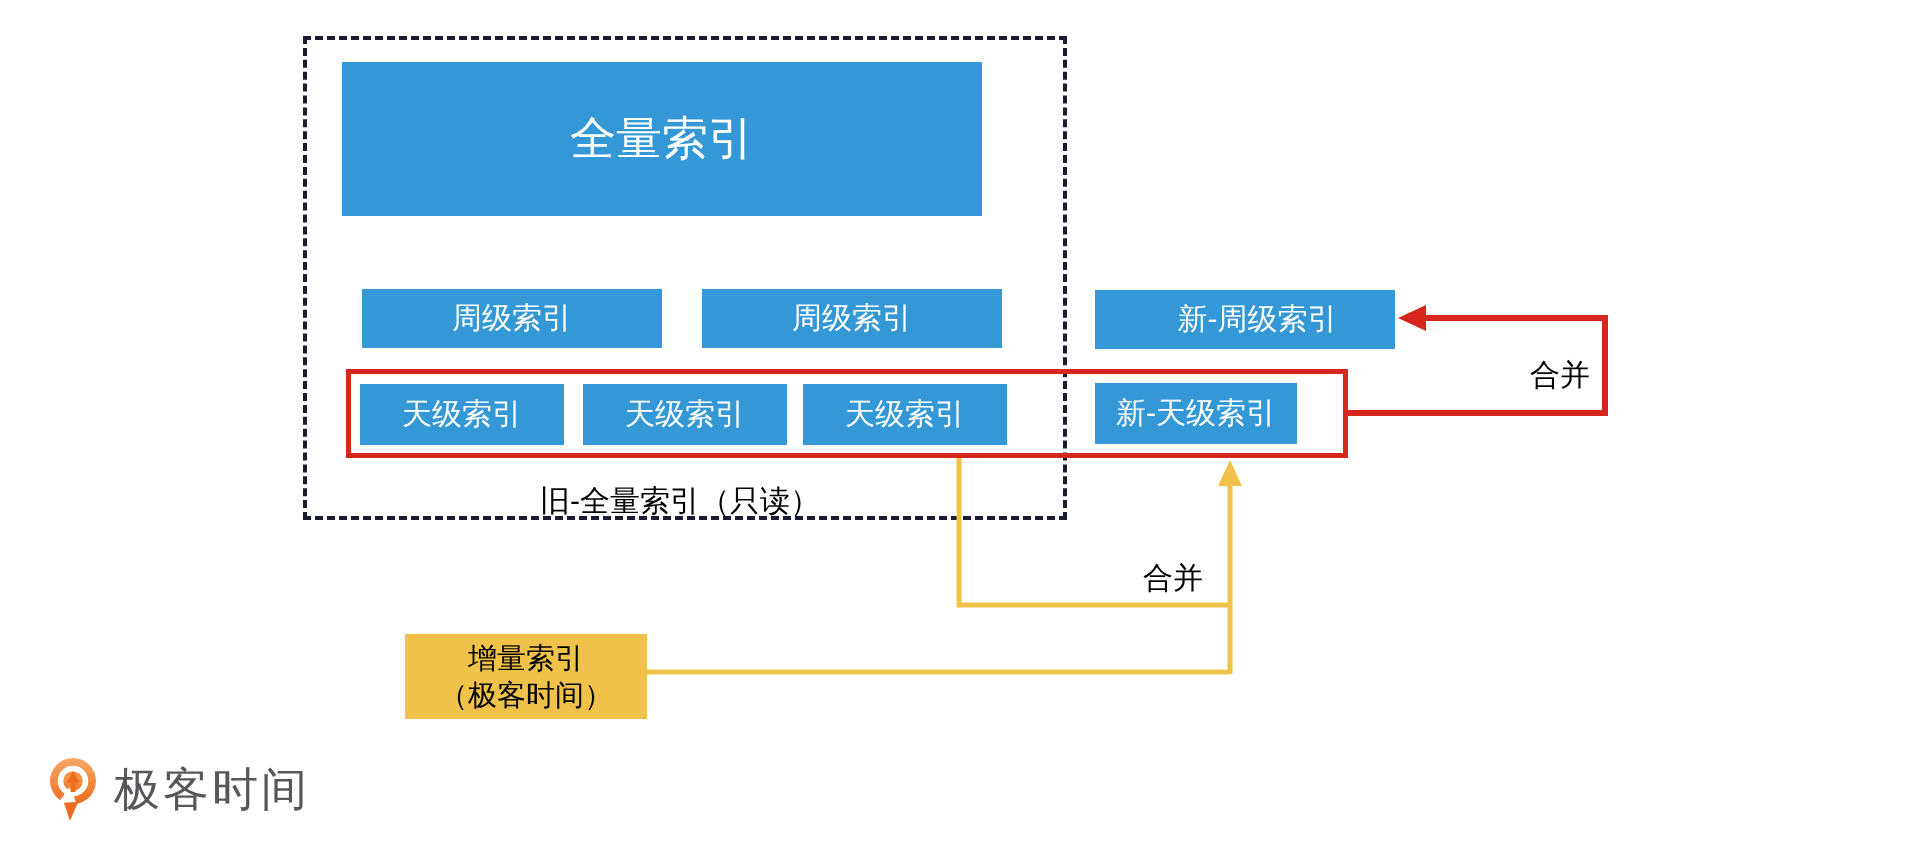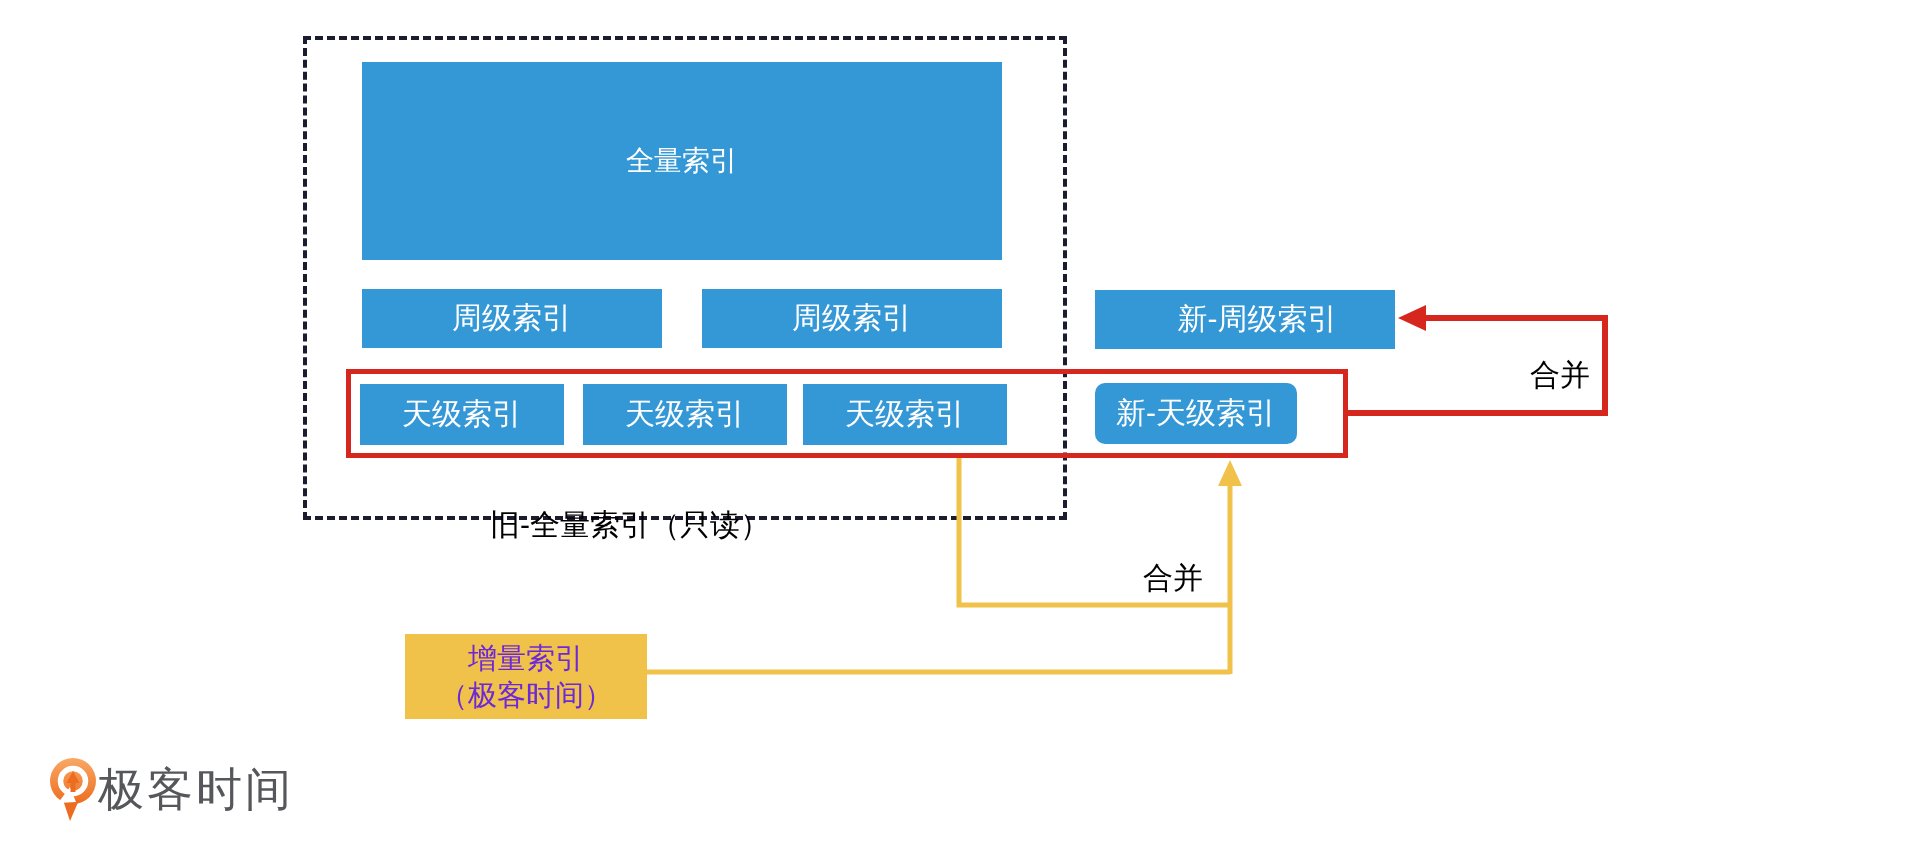--- a/index.html
+++ b/index.html
@@ -6,51 +6,51 @@
   body{font-family:"Liberation Sans","DejaVu Sans",sans-serif;}
   .canvas{position:relative;width:1920px;height:849px;background:#ffffff;overflow:hidden;}
 
   
   .dashed-box{position:absolute;left:303px;top:36px;width:764px;height:484px;
     border:4px dashed #1c1c30;box-sizing:border-box;background:transparent;}
 
   
   .ibox{position:absolute;display:flex;align-items:center;justify-content:center;
     background:#3497d6;color:#ffffff;font-weight:500;box-sizing:border-box;}
-  .ibox.big{left:362px;top:62px;width:640px;height:198px;font-size:28px;}
+  .ibox.big{left:342px;top:62px;width:640px;height:154px;font-size:46px;}
   .ibox.week1{left:362px;top:289px;width:300px;height:59px;font-size:30px;}
   .ibox.week2{left:702px;top:289px;width:300px;height:59px;font-size:30px;}
   .ibox.day1{left:360px;top:384px;width:204px;height:61px;font-size:30px;}
   .ibox.day2{left:583px;top:384px;width:204px;height:61px;font-size:30px;}
   .ibox.day3{left:803px;top:384px;width:204px;height:61px;font-size:30px;}
   .ibox.newweek{left:1095px;top:290px;width:300px;height:59px;font-size:30px;padding-left:25px;}
-  .ibox.newday{left:1095px;top:383px;width:202px;height:61px;font-size:30px;border-radius:10px;}
+  .ibox.newday{left:1095px;top:383px;width:202px;height:61px;font-size:30px;}
 
   
   .red-rect{position:absolute;left:346px;top:369px;width:1002px;height:89px;
     border:5px solid #d5271d;box-sizing:border-box;background:transparent;}
 
   
   .caption{position:absolute;color:#000000;font-weight:500;margin-top:8px;}
-  .caption.old-full{left:490px;top:497px;width:380px;font-size:30px;}
+  .caption.old-full{left:490px;top:473px;width:380px;text-align:center;font-size:30px;}
   .caption.merge-red{left:1495px;top:347px;width:130px;text-align:center;font-size:30px;}
   .caption.merge-yellow{left:1108px;top:550px;width:130px;text-align:center;font-size:30px;}
 
   
   .incr-box{position:absolute;left:405px;top:634px;width:242px;height:85px;
-    background:#f0c24a;color:#6d28d9;display:flex;flex-direction:column;
+    background:#f0c24a;color:#000000;display:flex;flex-direction:column;
     align-items:center;justify-content:center;font-size:29px;font-weight:500;line-height:37px;}
 
   
   .overlay{position:absolute;left:0;top:0;width:1920px;height:849px;pointer-events:none;}
 
   
   .brand{position:absolute;left:48px;top:756px;display:flex;align-items:center;}
   .brand-icon{width:50px;height:68px;}
-  .brand-text{font-size:46px;font-weight:500;color:#56575b;letter-spacing:3px;}
+  .brand-text{margin-left:16px;font-size:46px;font-weight:500;color:#56575b;letter-spacing:3px;}
 </style>
 </head>
 <body>
 
 <div class="canvas">
 
   <div class="dashed-box"></div>
 
   <div class="ibox big">全量索引</div>
 

